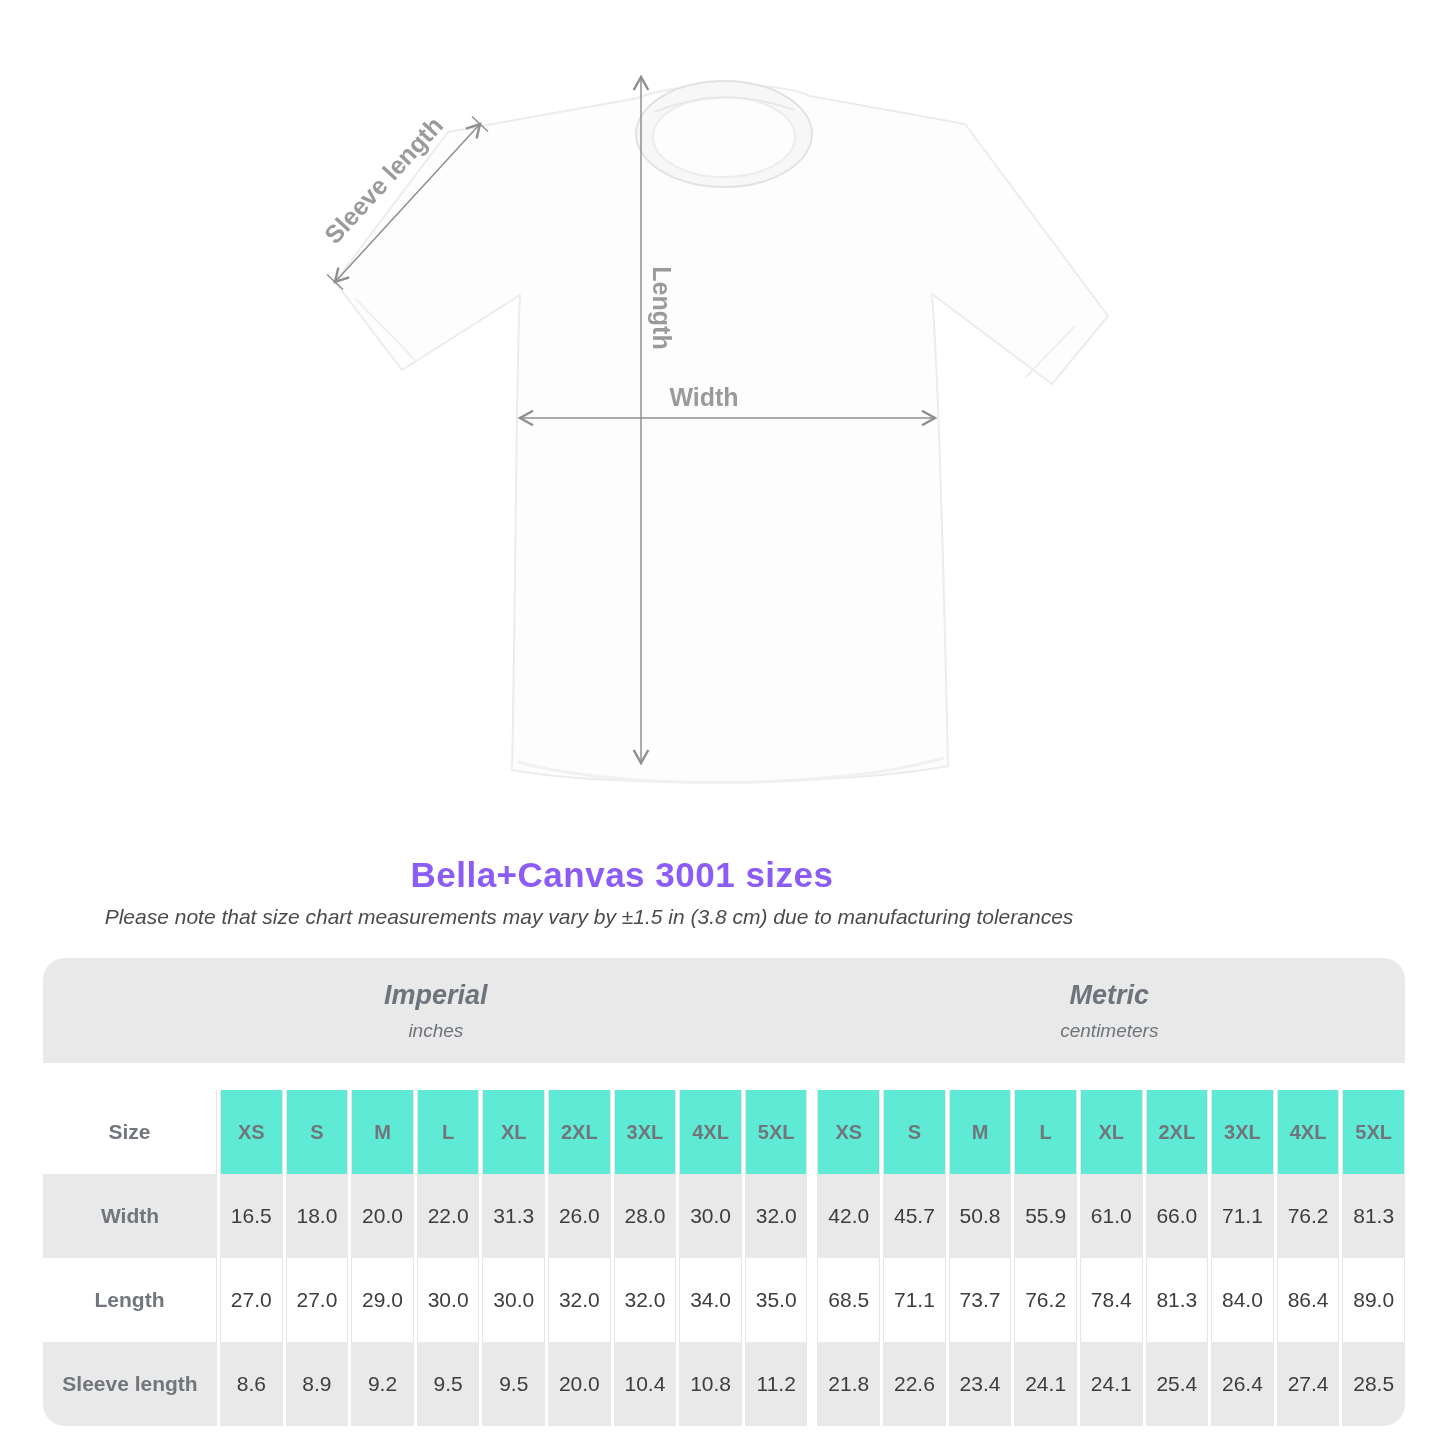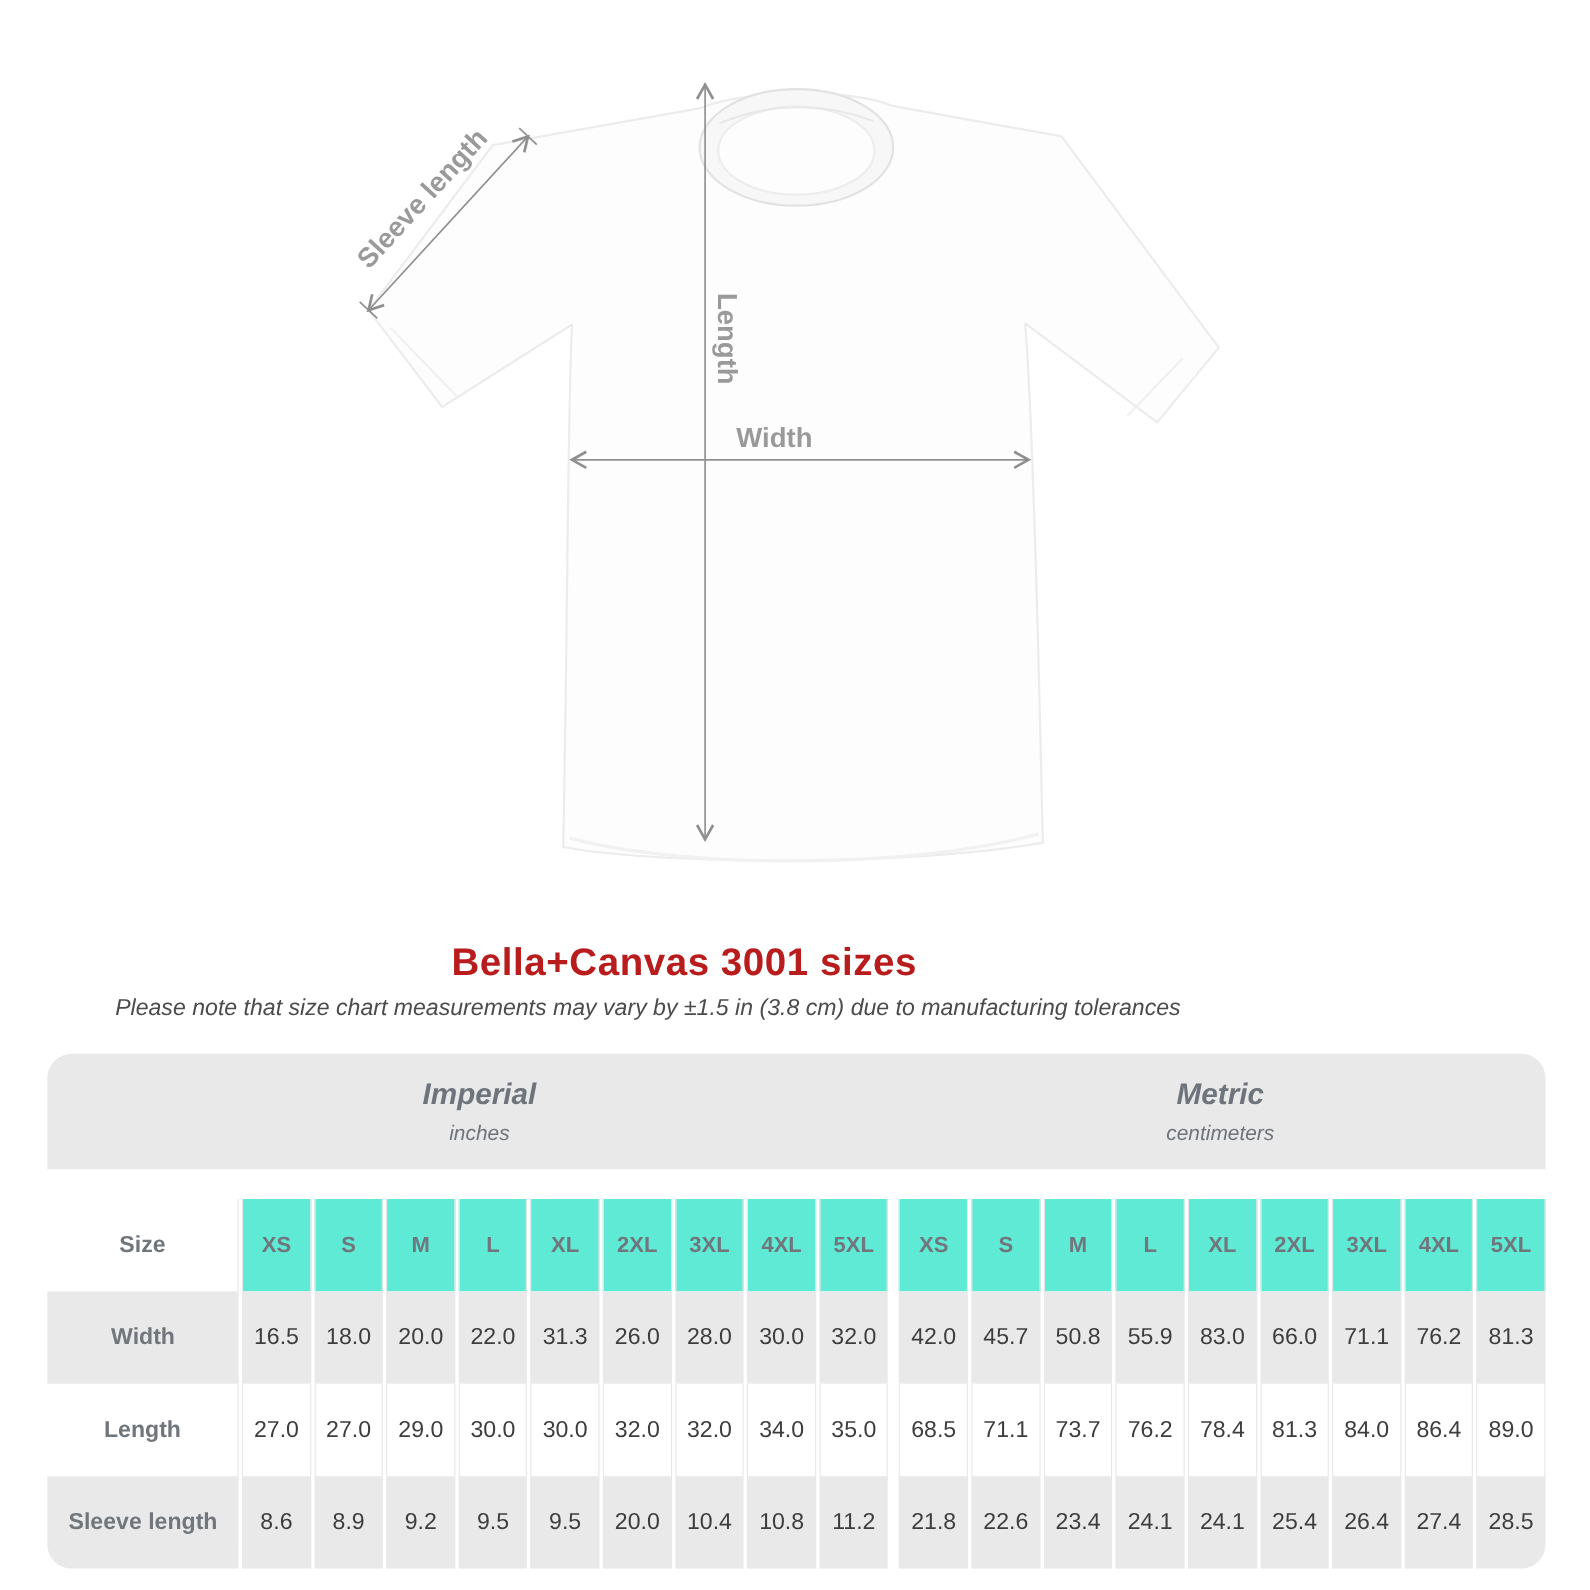--- a/index.html
+++ b/index.html
@@ -1,20 +1,20 @@
 <!DOCTYPE html>
 <html><head>
 <meta charset="utf-8">
 <style>
   html,body{margin:0;padding:0;}
   body{width:1445px;height:1445px;background:#ffffff;position:relative;
        font-family:"Liberation Sans",sans-serif;overflow:hidden;}
   .figure{position:absolute;left:280px;top:40px;width:880px;height:800px;}
   .page-title{position:absolute;top:855px;left:0;width:1244px;text-align:center;
-       font-size:35px;font-weight:bold;color:#b91c1c;letter-spacing:0.5px;}
+       font-size:35px;font-weight:bold;color:#8b5cf6;letter-spacing:0.5px;}
   .page-note{position:absolute;top:905px;left:0;width:1178px;text-align:center;
        font-size:21px;font-style:italic;color:#4b4b4b;}
   .size-table{position:absolute;left:43px;top:958px;width:1362px;}
   .band{height:105px;background:#e9e9e9;border-radius:22px 22px 0 0;display:flex;}
   .band-half{display:flex;flex-direction:column;align-items:center;justify-content:center;gap:9px;}
   .band-half.left{width:56.1%;padding-left:15px;}
   .band-half.right{width:43.9%;}
   .band-title{font-size:27px;font-weight:bold;font-style:italic;color:#6e747b;}
   .band-sub{font-size:19px;font-style:italic;color:#6e747b;}
   #grid{display:grid;grid-template-columns:174px repeat(9,1fr) 4px repeat(9,1fr);
@@ -118,21 +118,21 @@
       <div class="cell gray">31.3</div>
       <div class="cell gray">26.0</div>
       <div class="cell gray">28.0</div>
       <div class="cell gray">30.0</div>
       <div class="cell gray">32.0</div>
       <div class="cell spacer"></div>
       <div class="cell gray">42.0</div>
       <div class="cell gray">45.7</div>
       <div class="cell gray">50.8</div>
       <div class="cell gray">55.9</div>
-      <div class="cell gray">83.0</div>
+      <div class="cell gray">61.0</div>
       <div class="cell gray">66.0</div>
       <div class="cell gray">71.1</div>
       <div class="cell gray">76.2</div>
       <div class="cell gray">81.3</div>
       <div class="cell white rowhead first">Length</div>
       <div class="cell white hl">27.0</div>
       <div class="cell white hl">27.0</div>
       <div class="cell white hl">29.0</div>
       <div class="cell white hl">30.0</div>
       <div class="cell white hl">30.0</div>

